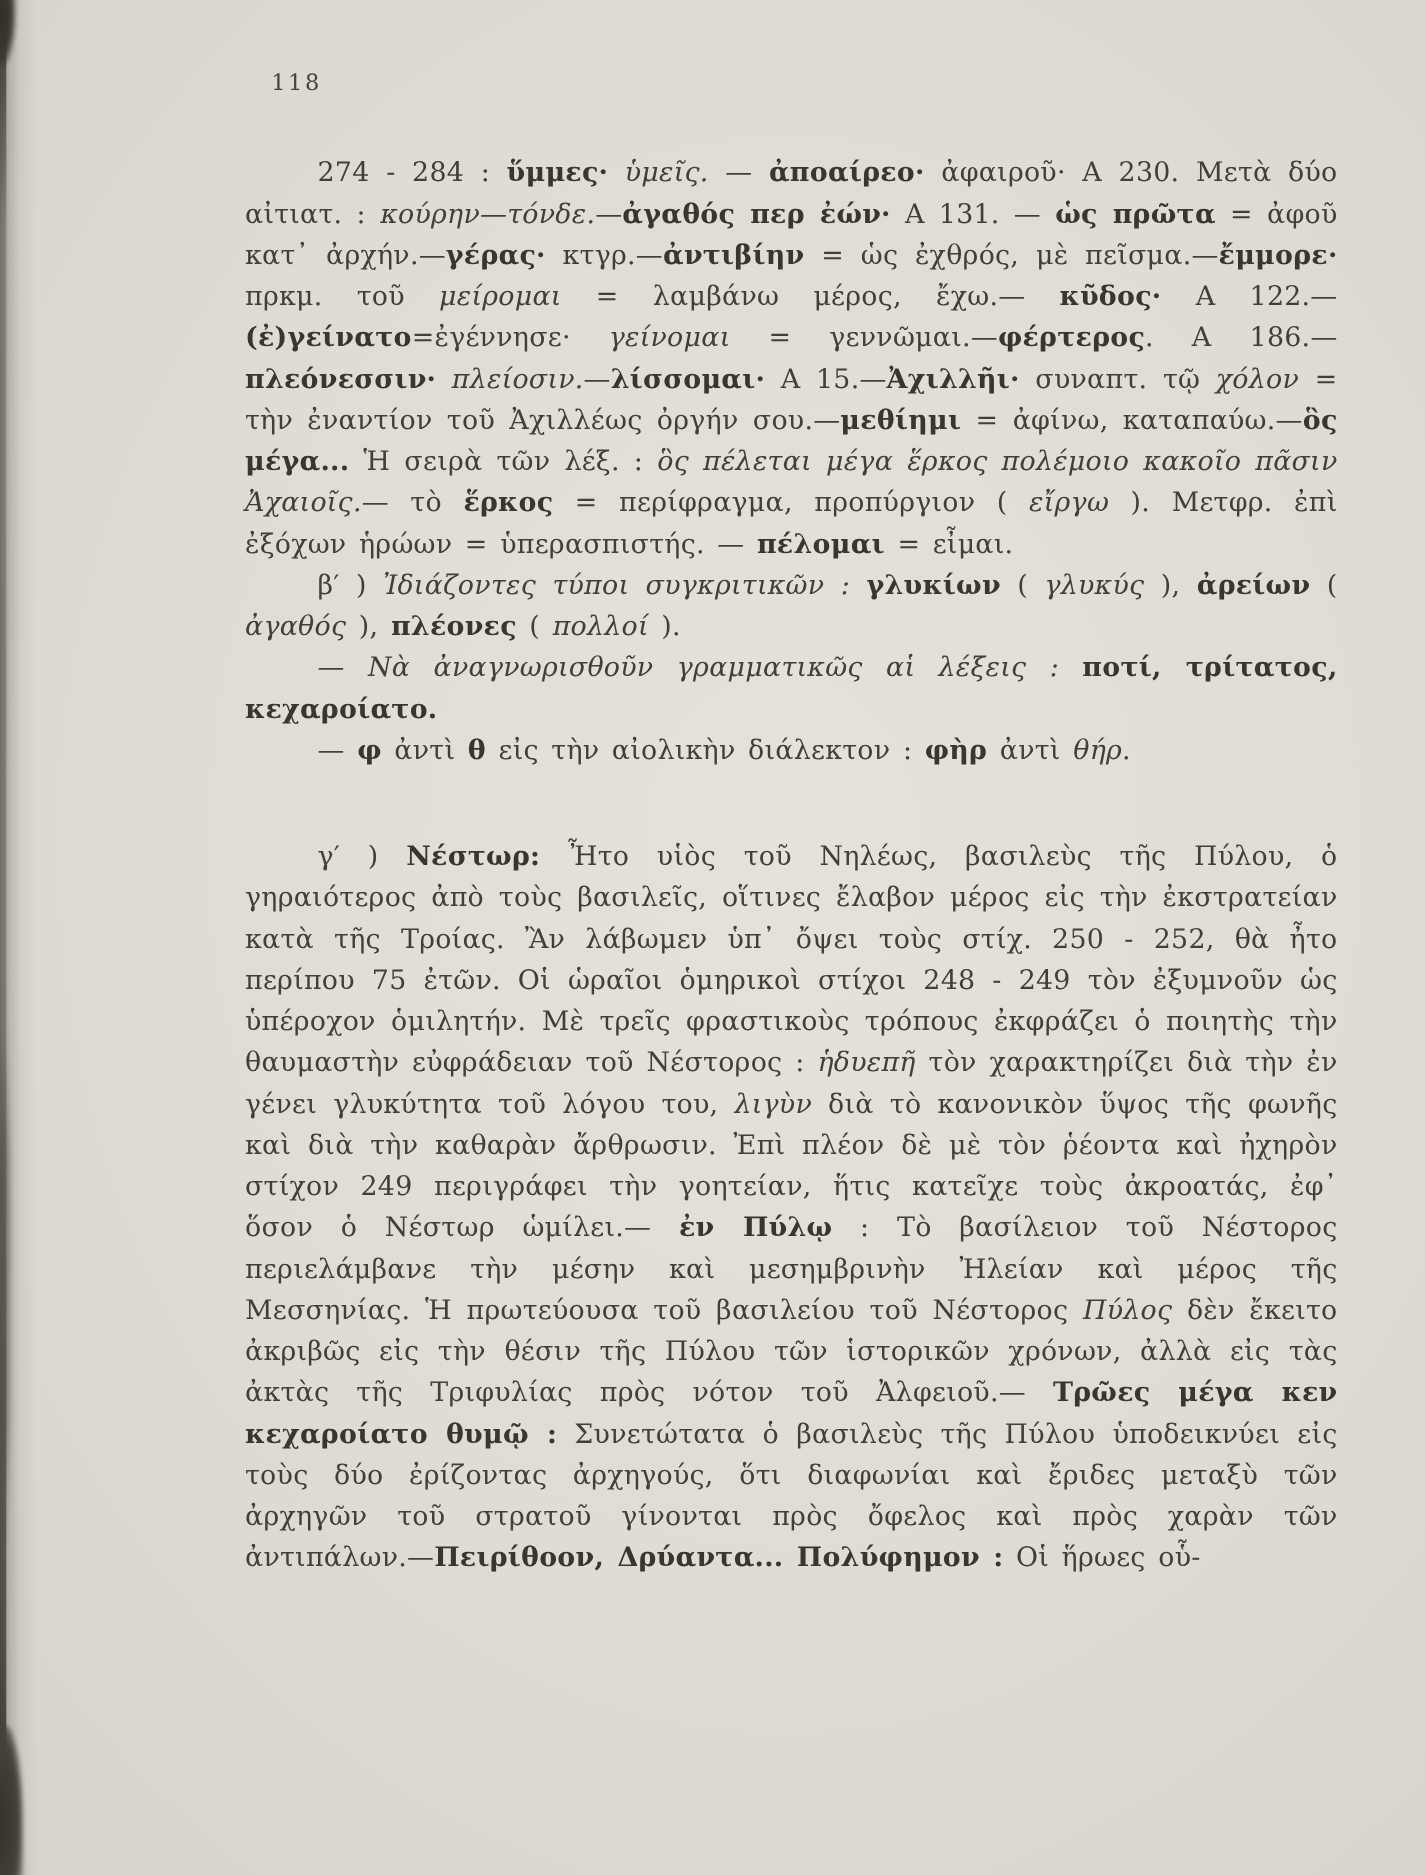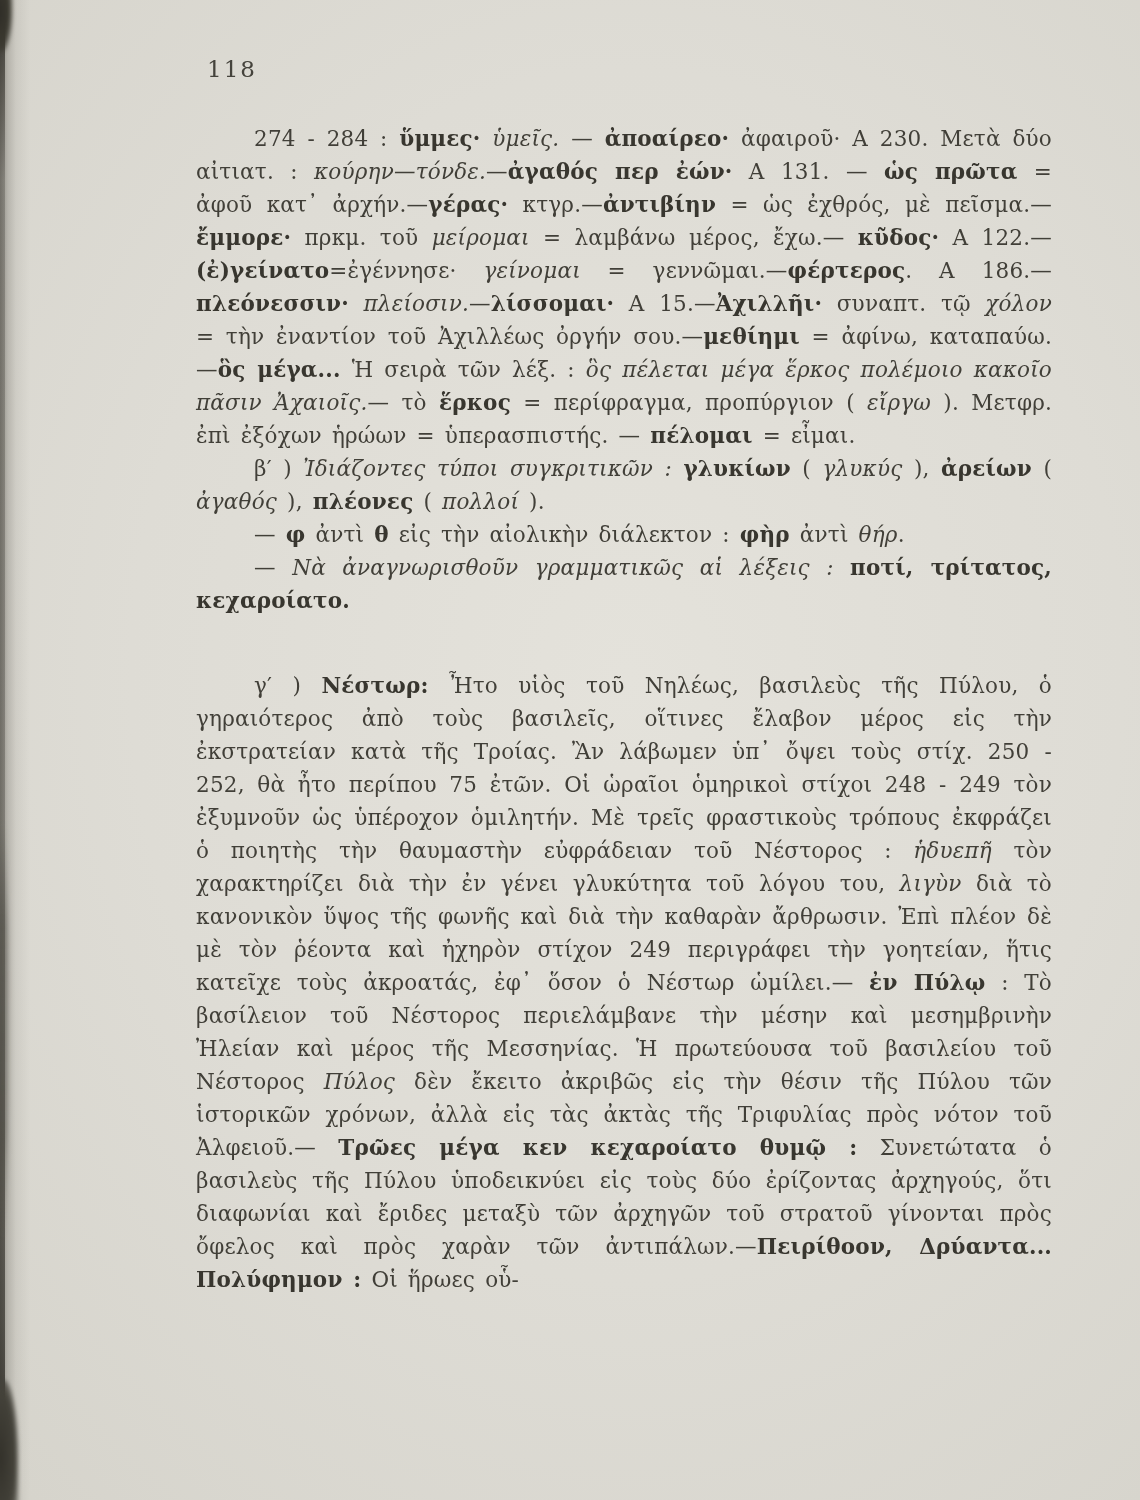--- a/index.html
+++ b/index.html
@@ -56,30 +56,30 @@
     border-radius: 0 60% 0 0;
   }
   .blob-mid {
     left: -2px; top: 820px;
     width: 10px; height: 420px;
     background: linear-gradient(180deg, rgba(70,68,60,0) 0%, rgba(70,68,60,0.45) 25%, rgba(70,68,60,0.4) 75%, rgba(70,68,60,0) 100%);
     border-radius: 40%;
   }
   .page-number {
     position: absolute;
-    left: 207px;
+    left: 217px;
     top: 56px;
-    font-size: 23px;
+    font-size: 18px;
     letter-spacing: 2px;
     color: #45433c;
   }
   .text-block {
     position: absolute;
     left: 196px;
-    right: 88px;
+    right: 70px;
     top: 122px;
     color: #413f38;
     font-size: 21.5px;
     line-height: 33px;
     word-spacing: 3px;
     letter-spacing: 0.2px;
   }
   .para {
     margin: 0;
     text-indent: 58px;
@@ -98,17 +98,17 @@
   <div class="edge-left-line"></div>
   <div class="blob blob-top"></div>
   <div class="blob blob-mid"></div>
   <div class="blob blob-bottom"></div>
 
   <div class="page-number">118</div>
 
   <div class="text-block">
       <p class="para"><span>274 - 284 : </span><span class="bold">ὕμμες·</span><span> </span><span class="italic">ὑμεῖς.</span><span> — </span><span class="bold">ἀποαίρεο·</span><span> ἀφαιροῦ· Α 230. Μετὰ δύο αἰτιατ. : </span><span class="italic">κούρην—τόνδε.</span><span>—</span><span class="bold">ἀγαθός περ ἐών·</span><span> Α 131. — </span><span class="bold">ὡς πρῶτα</span><span> = ἀφοῦ κατ᾽ ἀρχήν.—</span><span class="bold">γέρας·</span><span> κτγρ.—</span><span class="bold">ἀντιβίην</span><span> = ὡς ἐχθρός, μὲ πεῖσμα.—</span><span class="bold">ἔμμορε·</span><span> πρκμ. τοῦ </span><span class="italic">μείρομαι</span><span> = λαμβάνω μέρος, ἔχω.— </span><span class="bold">κῦδος·</span><span> Α 122.—</span><span class="bold">(ἐ)γείνατο</span><span>=ἐγέννησε· </span><span class="italic">γείνομαι</span><span> = γεννῶμαι.—</span><span class="bold">φέρτερος</span><span>. Α 186.—</span><span class="bold">πλεόνεσσιν·</span><span> </span><span class="italic">πλείοσιν.</span><span>—</span><span class="bold">λίσσομαι·</span><span> Α 15.—</span><span class="bold">Ἀχιλλῆι·</span><span> συναπτ. τῷ </span><span class="italic">χόλον</span><span> = τὴν ἐναντίον τοῦ Ἀχιλλέως ὀργήν σου.—</span><span class="bold">μεθίημι</span><span> = ἀφίνω, καταπαύω.—</span><span class="bold">ὃς μέγα...</span><span> Ἡ σειρὰ τῶν λέξ. : </span><span class="italic">ὃς πέλεται μέγα ἕρκος πολέμοιο κακοῖο πᾶσιν Ἀχαιοῖς.</span><span>— τὸ </span><span class="bold">ἕρκος</span><span> = περίφραγμα, προπύργιον ( </span><span class="italic">εἴργω</span><span> ). Μετφρ. ἐπὶ ἐξόχων ἡρώων = ὑπερασπιστής. — </span><span class="bold">πέλομαι</span><span> = εἶμαι.</span></p>
       <p class="para gap-md"><span>β′ ) </span><span class="italic">Ἰδιάζοντες τύποι συγκριτικῶν :</span><span> </span><span class="bold">γλυκίων</span><span> ( </span><span class="italic">γλυκύς</span><span> ), </span><span class="bold">ἀρείων</span><span> ( </span><span class="italic">ἀγαθός</span><span> ), </span><span class="bold">πλέονες</span><span> ( </span><span class="italic">πολλοί</span><span> ).</span></p>
+      <p class="para"><span>— </span><span class="italic">Νὰ ἀναγνωρισθοῦν γραμματικῶς αἱ λέξεις :</span><span> </span><span class="bold">ποτί, τρίτατος, κεχαροίατο.</span></p>
       <p class="para"><span>— </span><span class="bold">φ</span><span> ἀντὶ </span><span class="bold">θ</span><span> εἰς τὴν αἰολικὴν διάλεκτον : </span><span class="bold">φὴρ</span><span> ἀντὶ </span><span class="italic">θήρ</span><span>.</span></p>
-      <p class="para"><span>— </span><span class="italic">Νὰ ἀναγνωρισθοῦν γραμματικῶς αἱ λέξεις :</span><span> </span><span class="bold">ποτί, τρίτατος, κεχαροίατο.</span></p>
       <p class="para gap-lg"><span>γ′ ) </span><span class="bold">Νέστωρ:</span><span> Ἦτο υἱὸς τοῦ Νηλέως, βασιλεὺς τῆς Πύλου, ὁ γηραιότερος ἀπὸ τοὺς βασιλεῖς, οἵτινες ἔλαβον μέρος εἰς τὴν ἐκστρατείαν κατὰ τῆς Τροίας. Ἂν λάβωμεν ὑπ᾽ ὄψει τοὺς στίχ. 250 - 252, θὰ ἦτο περίπου 75 ἐτῶν. Οἱ ὡραῖοι ὁμηρικοὶ στίχοι 248 - 249 τὸν ἐξυμνοῦν ὡς ὑπέροχον ὁμιλητήν. Μὲ τρεῖς φραστικοὺς τρόπους ἐκφράζει ὁ ποιητὴς τὴν θαυμαστὴν εὐφράδειαν τοῦ Νέστορος : </span><span class="italic">ἡδυεπῆ</span><span> τὸν χαρακτηρίζει διὰ τὴν ἐν γένει γλυκύτητα τοῦ λόγου του, </span><span class="italic">λιγὺν</span><span> διὰ τὸ κανονικὸν ὕψος τῆς φωνῆς καὶ διὰ τὴν καθαρὰν ἄρθρωσιν. Ἐπὶ πλέον δὲ μὲ τὸν ῥέοντα καὶ ἠχηρὸν στίχον 249 περιγράφει τὴν γοητείαν, ἥτις κατεῖχε τοὺς ἀκροατάς, ἐφ᾽ ὅσον ὁ Νέστωρ ὡμίλει.— </span><span class="bold">ἐν Πύλῳ</span><span> : Τὸ βασίλειον τοῦ Νέστορος περιελάμβανε τὴν μέσην καὶ μεσημβρινὴν Ἠλείαν καὶ μέρος τῆς Μεσσηνίας. Ἡ πρωτεύουσα τοῦ βασιλείου τοῦ Νέστορος </span><span class="italic">Πύλος</span><span> δὲν ἔκειτο ἀκριβῶς εἰς τὴν θέσιν τῆς Πύλου τῶν ἱστορικῶν χρόνων, ἀλλὰ εἰς τὰς ἀκτὰς τῆς Τριφυλίας πρὸς νότον τοῦ Ἀλφειοῦ.— </span><span class="bold">Τρῶες μέγα κεν κεχαροίατο θυμῷ :</span><span> Συνετώτατα ὁ βασιλεὺς τῆς Πύλου ὑποδεικνύει εἰς τοὺς δύο ἐρίζοντας ἀρχηγούς, ὅτι διαφωνίαι καὶ ἔριδες μεταξὺ τῶν ἀρχηγῶν τοῦ στρατοῦ γίνονται πρὸς ὄφελος καὶ πρὸς χαρὰν τῶν ἀντιπάλων.—</span><span class="bold">Πειρίθοον, Δρύαντα... Πολύφημον :</span><span> Οἱ ἥρωες οὗ-</span></p>
     </div>
 </div>
 
 </body></html>

